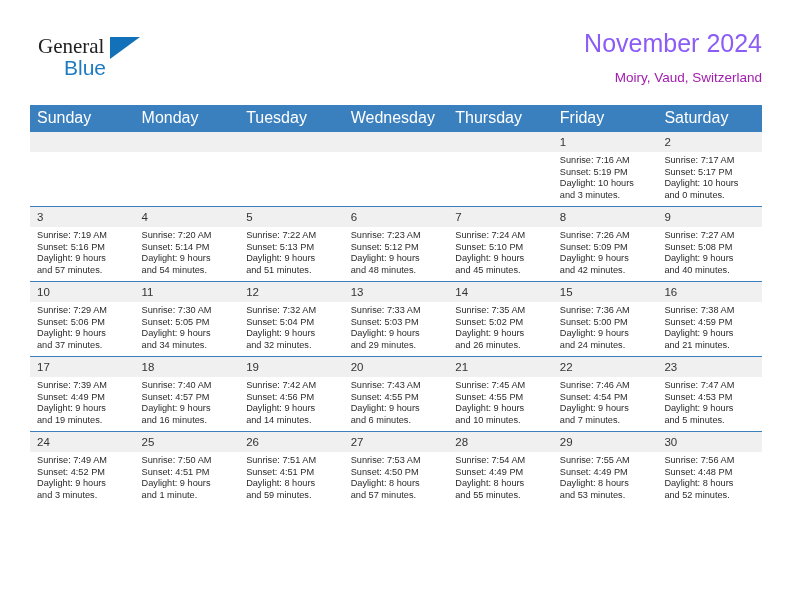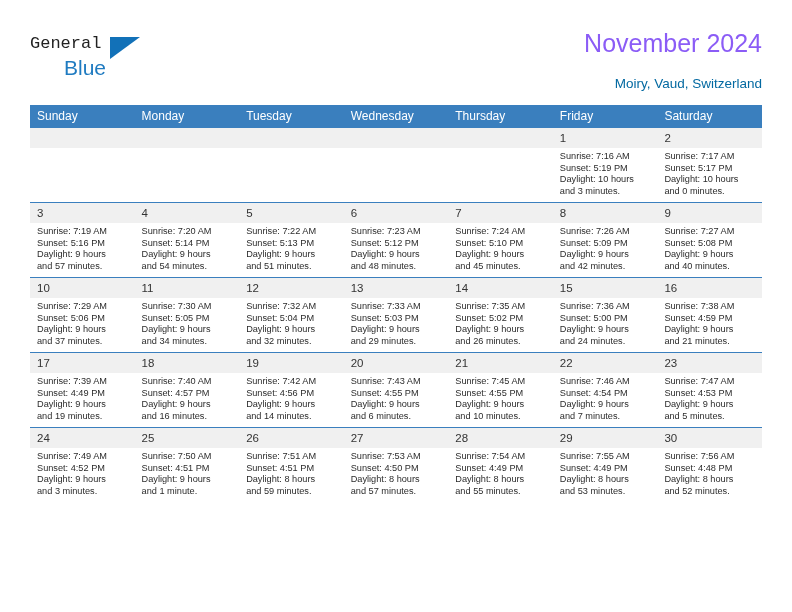--- a/index.html
+++ b/index.html
@@ -32,26 +32,26 @@
 
   .logo {
     position: absolute;
     left: 0;
     top: 6px;
     width: 190px;
     height: 56px;
   }
   .logo-general {
     position: absolute;
-    left: 0;
+    left: 8px;
     top: 0;
-    font-size: 17px;
+    font-size: 21px;
     color: #222222;
     letter-spacing: 0px;
-    font-family: Liberation Mono, monospace;
+    font-family: Liberation Serif, serif;
   }
   .logo-blue {
     position: absolute;
     left: 34px;
     top: 22px;
     font-size: 21px;
     color: #1f7bc1;
     font-family: "Liberation Sans", sans-serif;
   }
   .logo-triangle {
@@ -72,40 +72,40 @@
   }
   .cal-title {
     font-size: 25px;
     color: #8b5cf6;
     font-weight: normal;
     line-height: 30px;
     white-space: nowrap;
   }
   .cal-subtitle {
     font-size: 13.5px;
-    color: #0369a1;
+    color: #a21caf;
     line-height: 20px;
-    margin-top: 16px;
+    margin-top: 10px;
     white-space: nowrap;
   }
 
   
   .calendar {
     position: absolute;
     left: 30px;
     top: 105px;
     width: 732px;
     border-collapse: collapse;
     table-layout: fixed;
   }
 
   .calendar th {
     background: #3a7fbe;
     color: #ffffff;
-    font-size: 12px;
+    font-size: 16px;
     font-weight: normal;
     text-align: left;
     padding: 4px 0 4px 7px;
     height: 13px;
     border: none;
     vertical-align: middle;
   }
 
   .calendar td {
     width: 104.5px;

